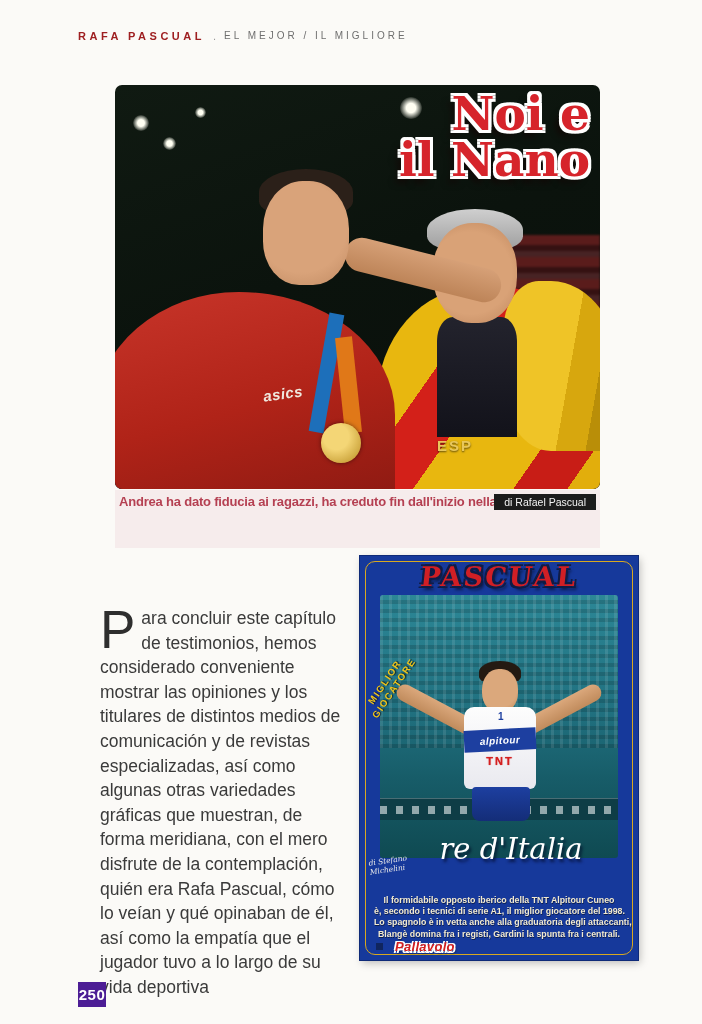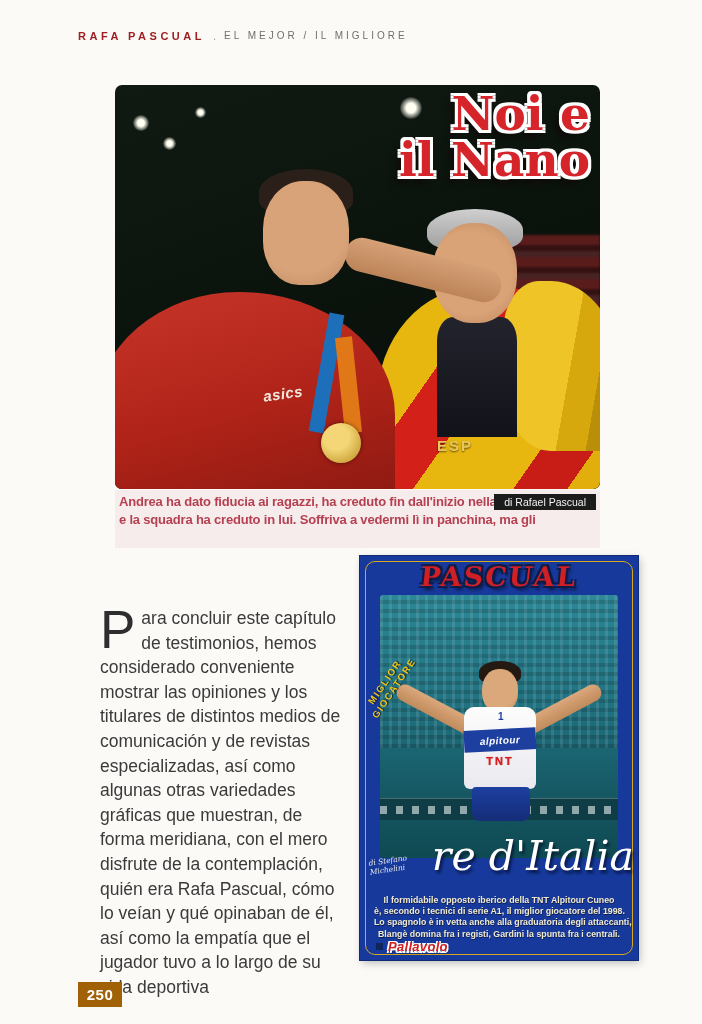--- a/index.html
+++ b/index.html
@@ -126,37 +126,37 @@
     display:flex; align-items:center; justify-content:center; transform:rotate(-3deg); }
   .cp-band span { color:#fff; font-size:10px; font-style:italic; font-weight:bold; letter-spacing:.5px; }
   .cp-tnt { position:absolute; left:0; top:48px; width:100%; text-align:center;
     color:#d42020; font-size:11px; font-weight:bold; letter-spacing:2px;
     text-shadow:0 0 1px #d42020; }
   .cp-shorts { position:absolute; left:92px; top:192px; width:58px; height:34px;
     background:linear-gradient(#1d3fa0,#142d78); border-radius:4px 4px 8px 8px; }
   .badge { position:absolute; left:-6px; top:118px; transform:rotate(-56deg);
     color:#f0c419; font-weight:bold; font-size:9.5px; letter-spacing:1.5px; text-align:center;
     text-shadow:1px 1px 1px rgba(0,0,0,.6); line-height:11px; }
-  .clip-headline { position:absolute; left:28px; right:4px; top:276px; text-align:right;
-    font-family:"DejaVu Serif", serif; font-style:italic; font-size:41px; color:#ffffff;
+  .clip-headline { position:absolute; left:28px; right:4px; top:276px; text-align:center;
+    font-family:"DejaVu Serif", serif; font-style:italic; font-size:29px; color:#ffffff;
     text-shadow:2px 3px 3px rgba(0,10,40,.7); }
   .clip-credit { position:absolute; left:9px; top:300px; color:#e9e9e9;
     font-family:"DejaVu Serif", serif; font-style:italic; font-size:7.5px; line-height:9px;
     transform:rotate(-8deg); }
   .clip-caption { position:absolute; left:14px; top:339px; width:250px; text-align:center; }
   .clip-caption div { color:#f2ead0; font-size:8.8px; font-weight:bold; line-height:11.2px;
     text-shadow:.5px .5px 0 rgba(0,0,0,.5); white-space:nowrap; }
-  .mag-logo { position:absolute; left:16px; top:383px; display:flex; align-items:center; gap:5px; }
+  .mag-logo { position:absolute; left:16px; top:383px; display:flex; align-items:center; gap:12px; }
   .mag-logo-square { width:7px; height:7px; background:#10255e; }
   .mag-logo-text { color:#d42020; font-size:13px; font-weight:bold; font-style:italic; letter-spacing:.3px;
     text-shadow:-1.5px -1.5px 0 #fff,1.5px -1.5px 0 #fff,-1.5px 1.5px 0 #fff,1.5px 1.5px 0 #fff,2px 2.5px 2px rgba(0,0,0,.4); }
 
   
-  .page-number { position:absolute; left:78px; top:982px; width:44px; height:25px;
-    background:#a16207; color:#ffffff; font-size:15px; font-weight:bold;
+  .page-number { position:absolute; left:78px; top:982px; width:28px; height:25px;
+    background:#4c1d95; color:#ffffff; font-size:15px; font-weight:bold;
     display:flex; align-items:center; justify-content:center; letter-spacing:.5px; }
 </style>
 </head>
 <body>
 
 <div class="page">
 
   <div class="header">
     <span class="header-title">RAFA PASCUAL</span>
     <span class="header-sep">.</span>
@@ -189,21 +189,20 @@
     <span class="jersey-country">ESP</span>
 
     <div class="photo-title">
       <div class="t1 outline-white">Noi e</div>
       <div class="t2 outline-white">il Nano</div>
     </div>
   </div>
 
   <div class="caption">
     <div class="caption-line">Andrea ha dato fiducia ai ragazzi, ha creduto fin dall'inizio nella Spagna</div>
-    <div class="caption-line">e la squadra ha creduto in lui. Soffriva a vedermi lì in panchina, ma gli</div>
     <div class="caption-credit">di Rafael Pascual</div>
   </div>
 
   <div class="body-text">
     <span class="dropcap">P</span><span>ara concluir este capítulo de testimonios, hemos considerado conveniente mostrar las opiniones y los titulares de distintos medios de comunicación y de revistas especializadas, así como algunas otras variedades gráficas que muestran, de forma meridiana, con el mero disfrute de la contemplación, quién era Rafa Pascual, cómo lo veían y qué opinaban de él, así como la empatía que el jugador tuvo a lo largo de su vida deportiva</span>
   </div>
 
   <div class="clipping">
     <div class="clip-frame"></div>
     <div class="clip-title">PASCUAL</div>

